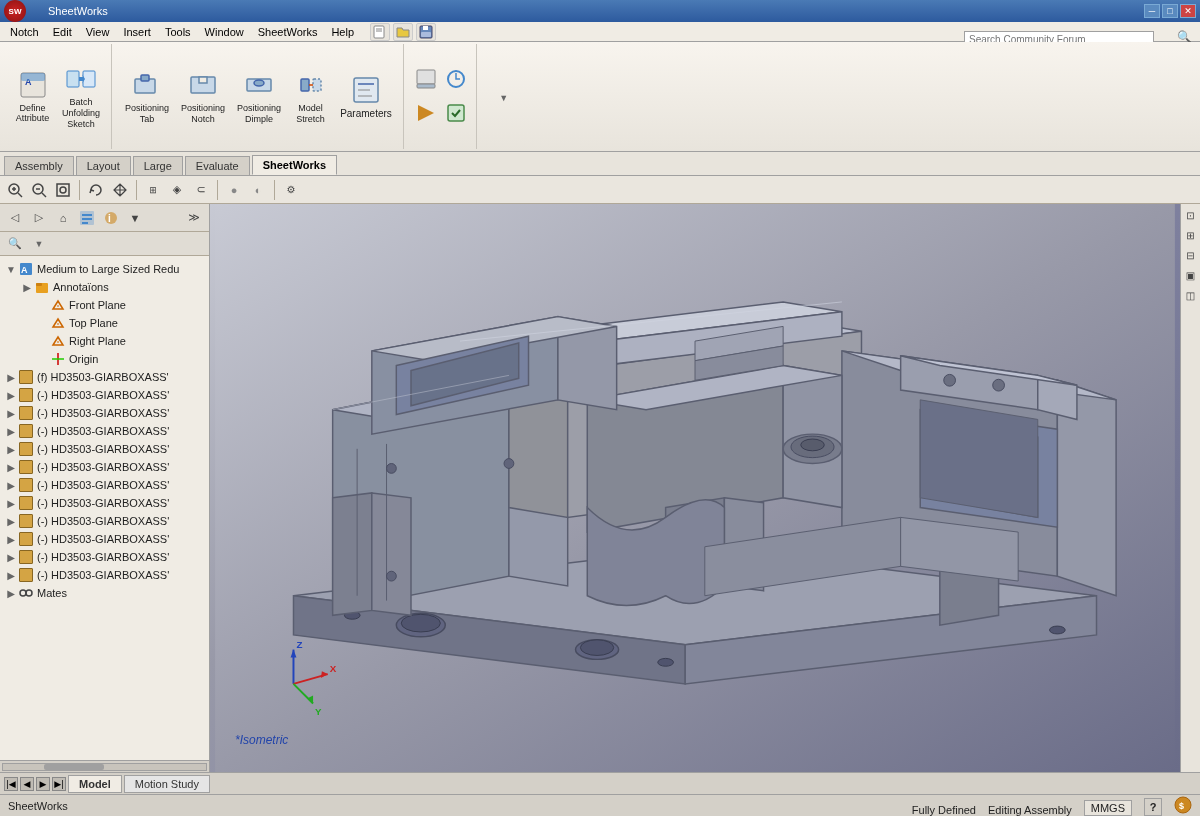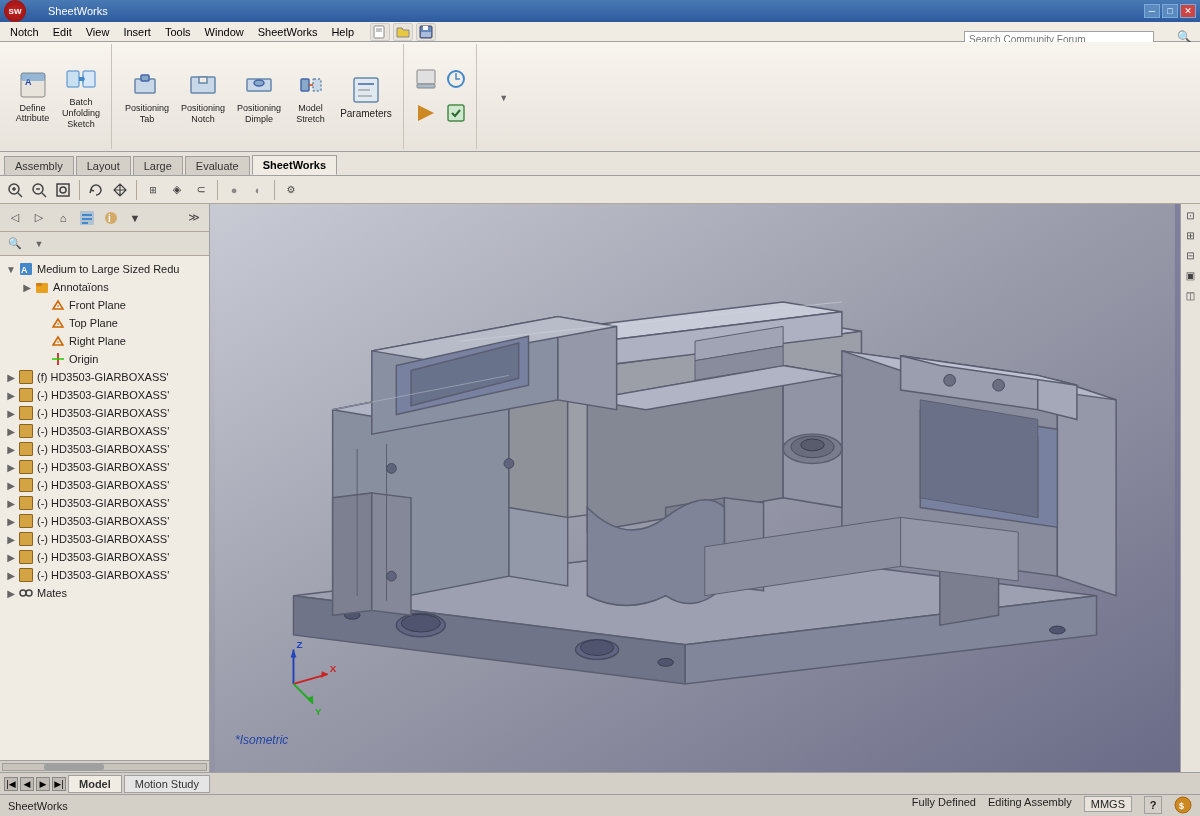--- a/index.html
+++ b/index.html
@@ -261,21 +261,21 @@
       height: 22px;
       background: #d4d0c8;
       border-top: 1px solid #a0a0a0;
       display: flex;
       align-items: center;
       justify-content: space-between;
       padding: 0 8px;
       font-size: 11px;
     }
     #status-left { color: #222; }
-    #status-right { display: flex; align-items: flex-start; gap: 12px; }
+    #status-right { display: flex; align-items: flex-end; gap: 12px; }
     .status-section { color: #222; }
 
     
     #bottom-tab-bar {
       height: 22px;
       background: #d4d0c8;
       border-top: 1px solid #a0a0a0;
       display: flex;
       align-items: center;
       padding: 0 4px;

